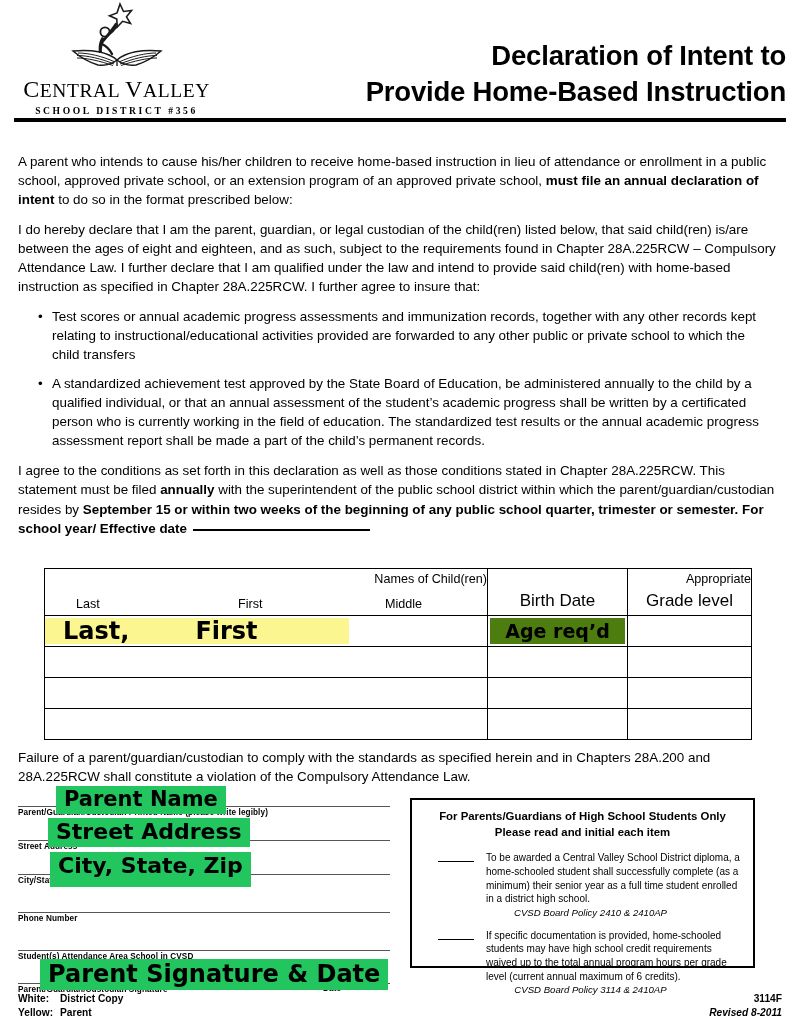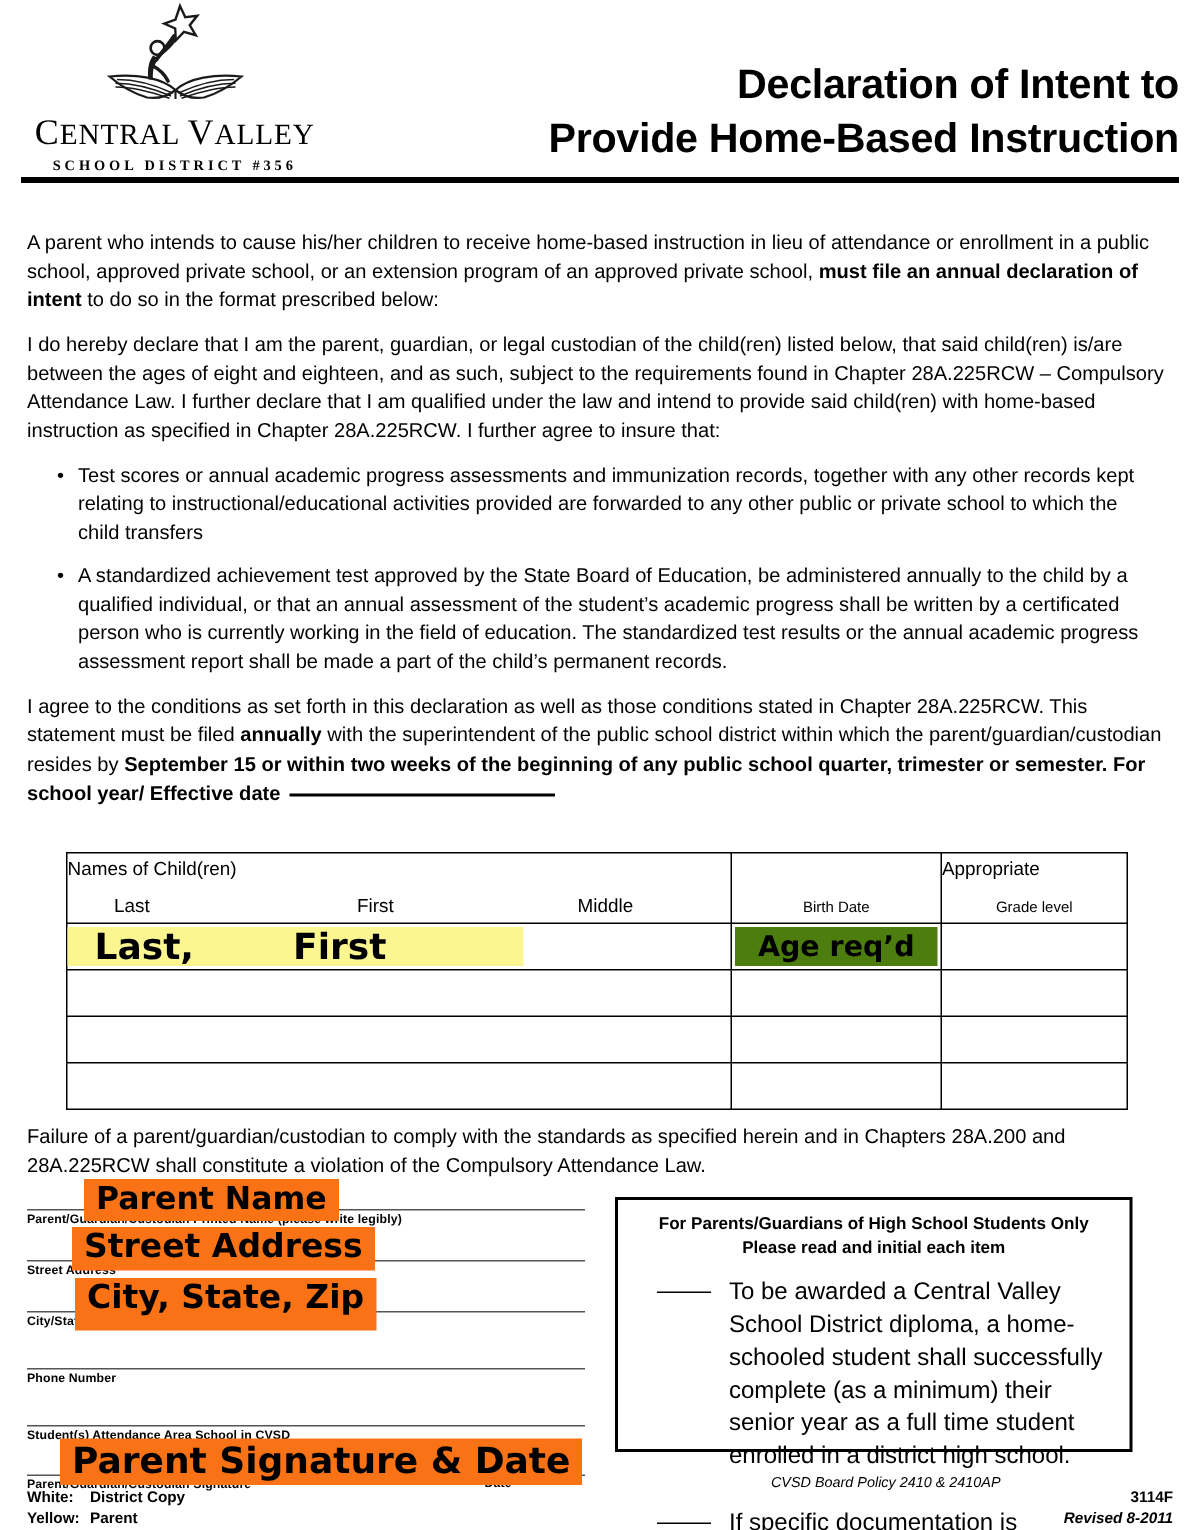--- a/index.html
+++ b/index.html
@@ -134,27 +134,27 @@
     vertical-align: bottom;
     height: 28px;
   }
   .head-cell {
     height: 46px !important;
     position: relative;
   }
   .hc-top {
     position: absolute;
     left: 0; right: 0; top: 3px;
-    text-align: left;
+    text-align: right;
     font-size: 12.6px;
   }
   .hc-bot {
     position: absolute;
     left: 0; right: 0; bottom: 4px;
-    font-size: 10px;
+    font-size: 17px;
   }
   .names-head .sub-last {
     position: absolute;
     left: 31px; bottom: 4px;
     font-size: 12.6px;
   }
   .names-head .sub-first {
     position: absolute;
     left: 193px; bottom: 4px;
     font-size: 12.6px;
@@ -224,21 +224,21 @@
     line-height: 1.2;
     padding-top: 1px;
   }
   .sig-label .date-lbl {
     position: absolute;
     left: 305px;
     top: 1px;
   }
   .sig-anno {
     position: absolute;
-    background: #f97316;
+    background: #22c55e;
     font-family: "DejaVu Sans", sans-serif;
     font-weight: bold;
     color: #000;
     white-space: nowrap;
     line-height: 1;
   }
 
   
   .hs-box {
     position: absolute;
@@ -262,21 +262,21 @@
     padding-left: 62px;
   }
   .hs-item .initial-line {
     position: absolute;
     left: 14px;
     top: 10px;
     width: 36px;
     border-bottom: 1.6px solid #000;
   }
   .hs-text {
-    font-size: 16px;
+    font-size: 10px;
     line-height: 1.36;
   }
   .hs-policy {
     font-size: 9.6px;
     font-style: italic;
     text-align: center;
     margin-top: 1px;
     margin-left: -46px;
   }
 

